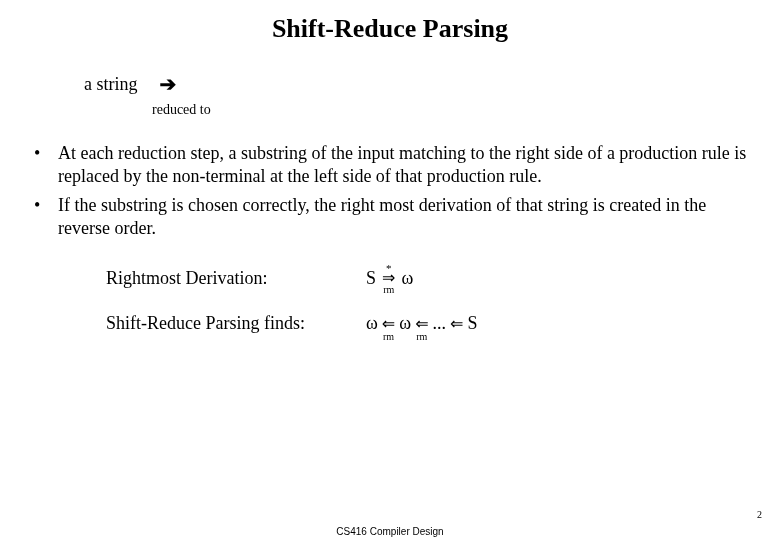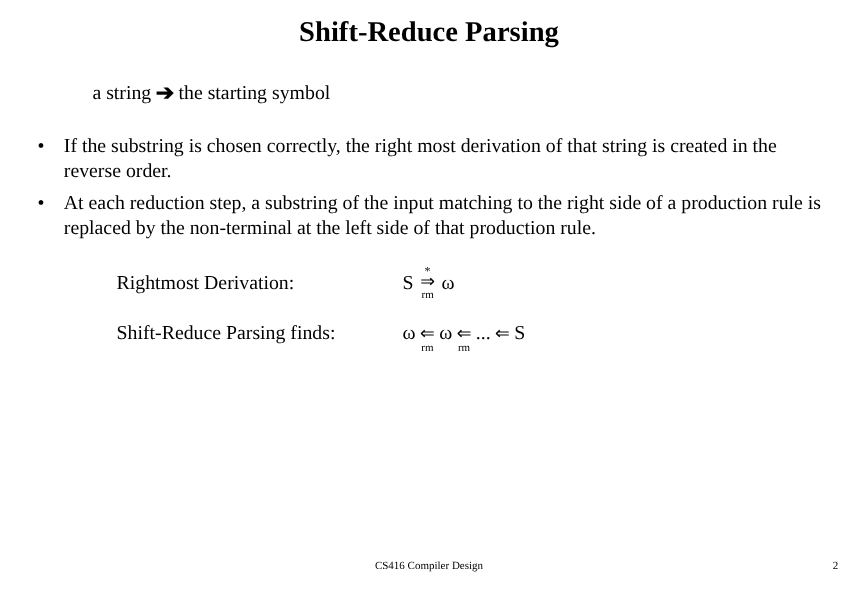--- a/index.html
+++ b/index.html
@@ -41,21 +41,21 @@
     content: "•";
     position: absolute;
     left: 6px;
     top: 0;
     font-size: 18px;
   }
   .reduction-block {
     margin: 14px 0 24px 56px;
     font-size: 18px;
   }
-  .row1 { display: flex; align-items: center; gap: 4px; }
+  .row1 { display: flex; align-items: center; gap: 22px; }
   .arrow {
     font-family: Arial, sans-serif;
     font-weight: bold;
     font-size: 20px;
   }
   .reduced-to {
     font-size: 14px;
     margin-top: 6px;
     margin-left: 68px;
   }
@@ -103,52 +103,52 @@
   }
   .left-dbl .sub {
     font-size: 10px;
     position: absolute;
     bottom: -9px;
     left: 50%;
     transform: translateX(-50%);
   }
   .footer-center {
     position: absolute;
-    bottom: 20px;
+    bottom: 3px;
     left: 50%;
     transform: translateX(-50%);
     font-size: 10px;
-    font-family: Liberation Serif, serif;
+    font-family: Liberation Sans, sans-serif;
   }
   .footer-right {
     position: absolute;
     bottom: 20px;
     right: 18px;
     font-size: 10px;
     font-family: Georgia, 'Times New Roman', serif;
   }
 </style>
 </head>
 <body>
 
 <div class="slide">
   <h1>Shift-Reduce Parsing</h1>
 
 
   <div class="reduction-block">
     <div class="row1">
       <span>a string</span>
       <span class="arrow">➔</span>
-      <span>the starting symbol</span>
     </div>
+    <div class="reduced-to">reduced to</div>
   </div>
 
   <ul class="top">
+    <li>At each reduction step, a substring of the input matching to the right side of a production rule is replaced by the non-terminal at the left side of that production rule.</li>
     <li>If the substring is chosen correctly, the right most derivation of that string is created in the reverse order.</li>
-    <li>At each reduction step, a substring of the input matching to the right side of a production rule is replaced by the non-terminal at the left side of that production rule.</li>
   </ul>
 
   <div class="deriv-block">
     <div class="deriv-row">
       <span class="deriv-label">Rightmost Derivation:</span>
       <span class="deriv-expr">
         <span>S</span>
         <span class="dbl-arrow">
           <span class="star">*</span>
           <span class="arr">⇒</span>

